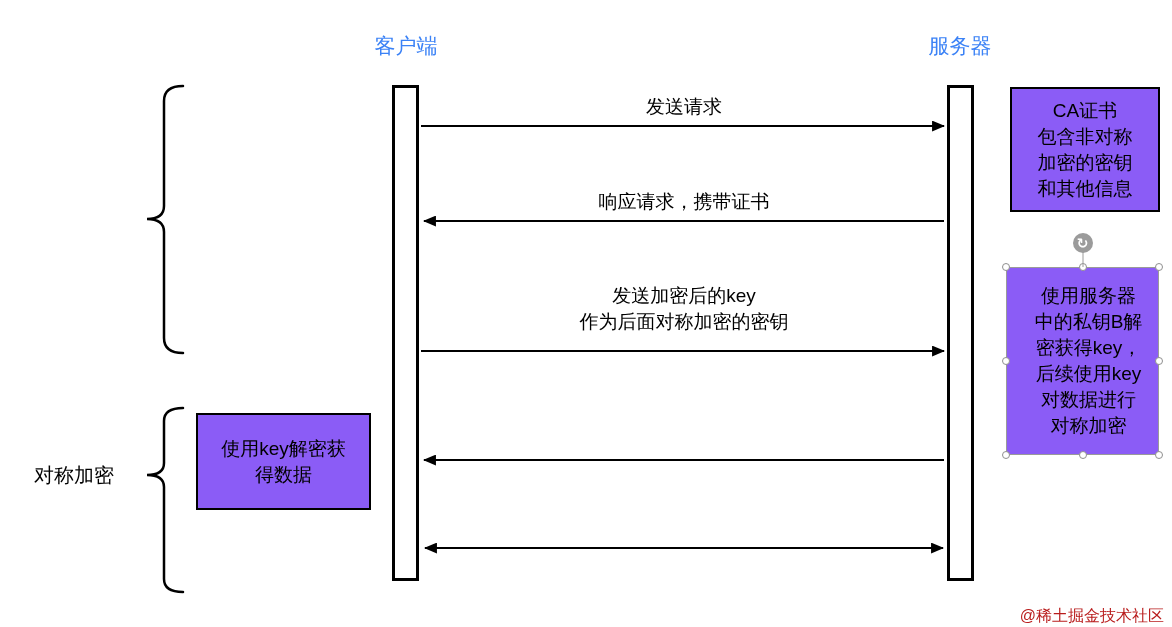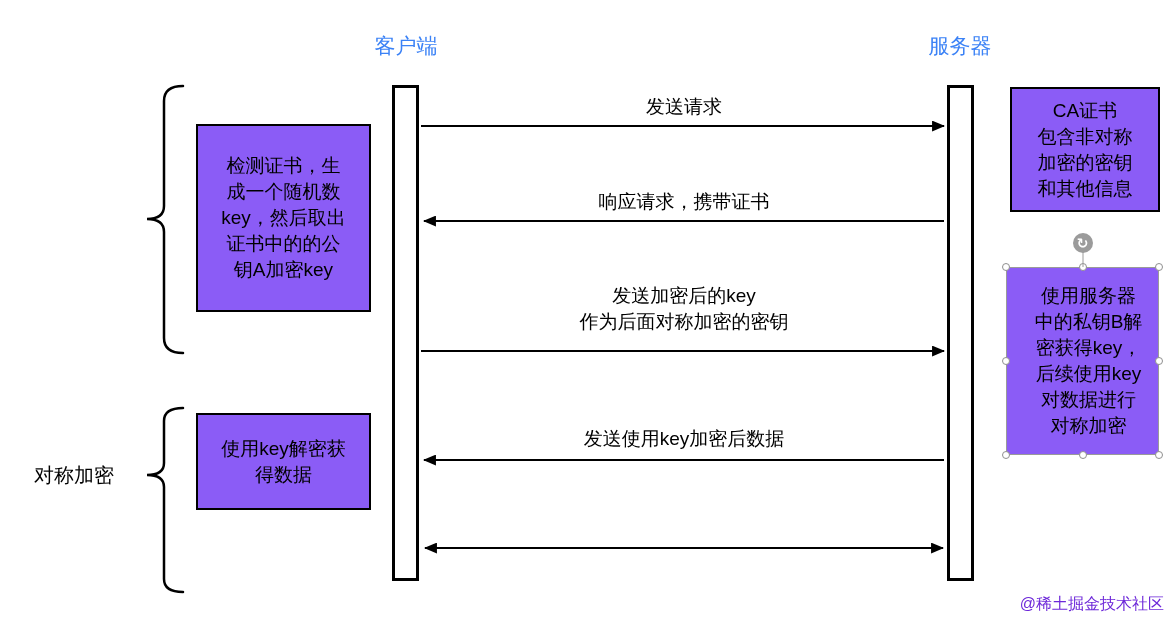--- a/index.html
+++ b/index.html
@@ -31,21 +31,21 @@
       position: absolute; width: 8px; height: 8px; border: 1px solid #8f8f8f;
       background: #ffffff; border-radius: 50%; transform: translate(-50%, -50%); box-sizing: border-box;
     }
     .rotate-stem { position: absolute; width: 1px; background: #9b9b9b; transform: translateX(-50%); }
     .rotate-handle {
       position: absolute; width: 20px; height: 20px; border-radius: 50%; background: #9b9b9b;
       color: #ffffff; display: flex; align-items: center; justify-content: center;
       font-size: 14px; font-weight: bold; transform: translate(-50%, -50%);
     }
 
-    .watermark { position: absolute; right: 8px; bottom: 12px; font-size: 16px; color: #6d28d9; }
+    .watermark { position: absolute; right: 8px; bottom: 0; font-size: 16px; color: #b91c1c; }
   </style>
 </head>
 <body>
 
 <div class="canvas">
 
   <svg class="overlay" width="1172" height="627">
     <defs>
       <marker id="ah" viewBox="0 0 12 10" markerWidth="13" markerHeight="11" refX="11" refY="5" orient="auto-start-reverse" markerUnits="userSpaceOnUse">
         <path d="M0,0 L12,5 L0,10 Z" fill="#000"></path>
@@ -62,25 +62,20 @@
   </svg>
 
   <div class="lifeline-label" style="left:350px; top:32px; width:112px;">客户端</div>
   <div class="lifeline-label" style="left:904px; top:32px; width:112px;">服务器</div>
 
   <div class="bar" style="left:392px; top:85px; width:27px; height:496px;"></div>
   <div class="bar" style="left:947px; top:85px; width:27px; height:496px;"></div>
 
   <div class="brace-label" style="left:18px; top:462px; width:112px;">对称加密</div>
 
-  <div class="note" style="left:196px; top:124px; width:175px; height:188px;">检测证书，生
-成一个随机数
-key，然后取出
-证书中的的公
-钥A加密key</div>
   <div class="note" style="left:196px; top:413px; width:175px; height:97px;">使用key解密获
 得数据</div>
   <div class="note" style="left:1010px; top:87px; width:150px; height:125px;">CA证书
 包含非对称
 加密的密钥
 和其他信息</div>
 
   <div class="abs" style="left:1006px; top:267px; width:153px; height:188px;">
     <div class="note selected" style="left:0; top:0; width:153px; height:188px;padding-left:16px;">使用服务器
 中的私钥B解
@@ -99,17 +94,16 @@
     <div class="rotate-stem" style="left:50%; top:-15px; height:15px;"></div>
     <div class="rotate-handle" style="left:50%; top:-24px;">
       <span>↻</span>
     </div>
   </div>
 
   <div class="msg" style="top:94px;">发送请求</div>
   <div class="msg" style="top:189px;">响应请求，携带证书</div>
   <div class="msg" style="top:283px;">发送加密后的key
 作为后面对称加密的密钥</div>
-  <div class="msg" style="top:426px;">发送使用key加密后数据</div>
 
   <div class="watermark">@稀土掘金技术社区</div>
 
 </div>
 
 </body></html>

